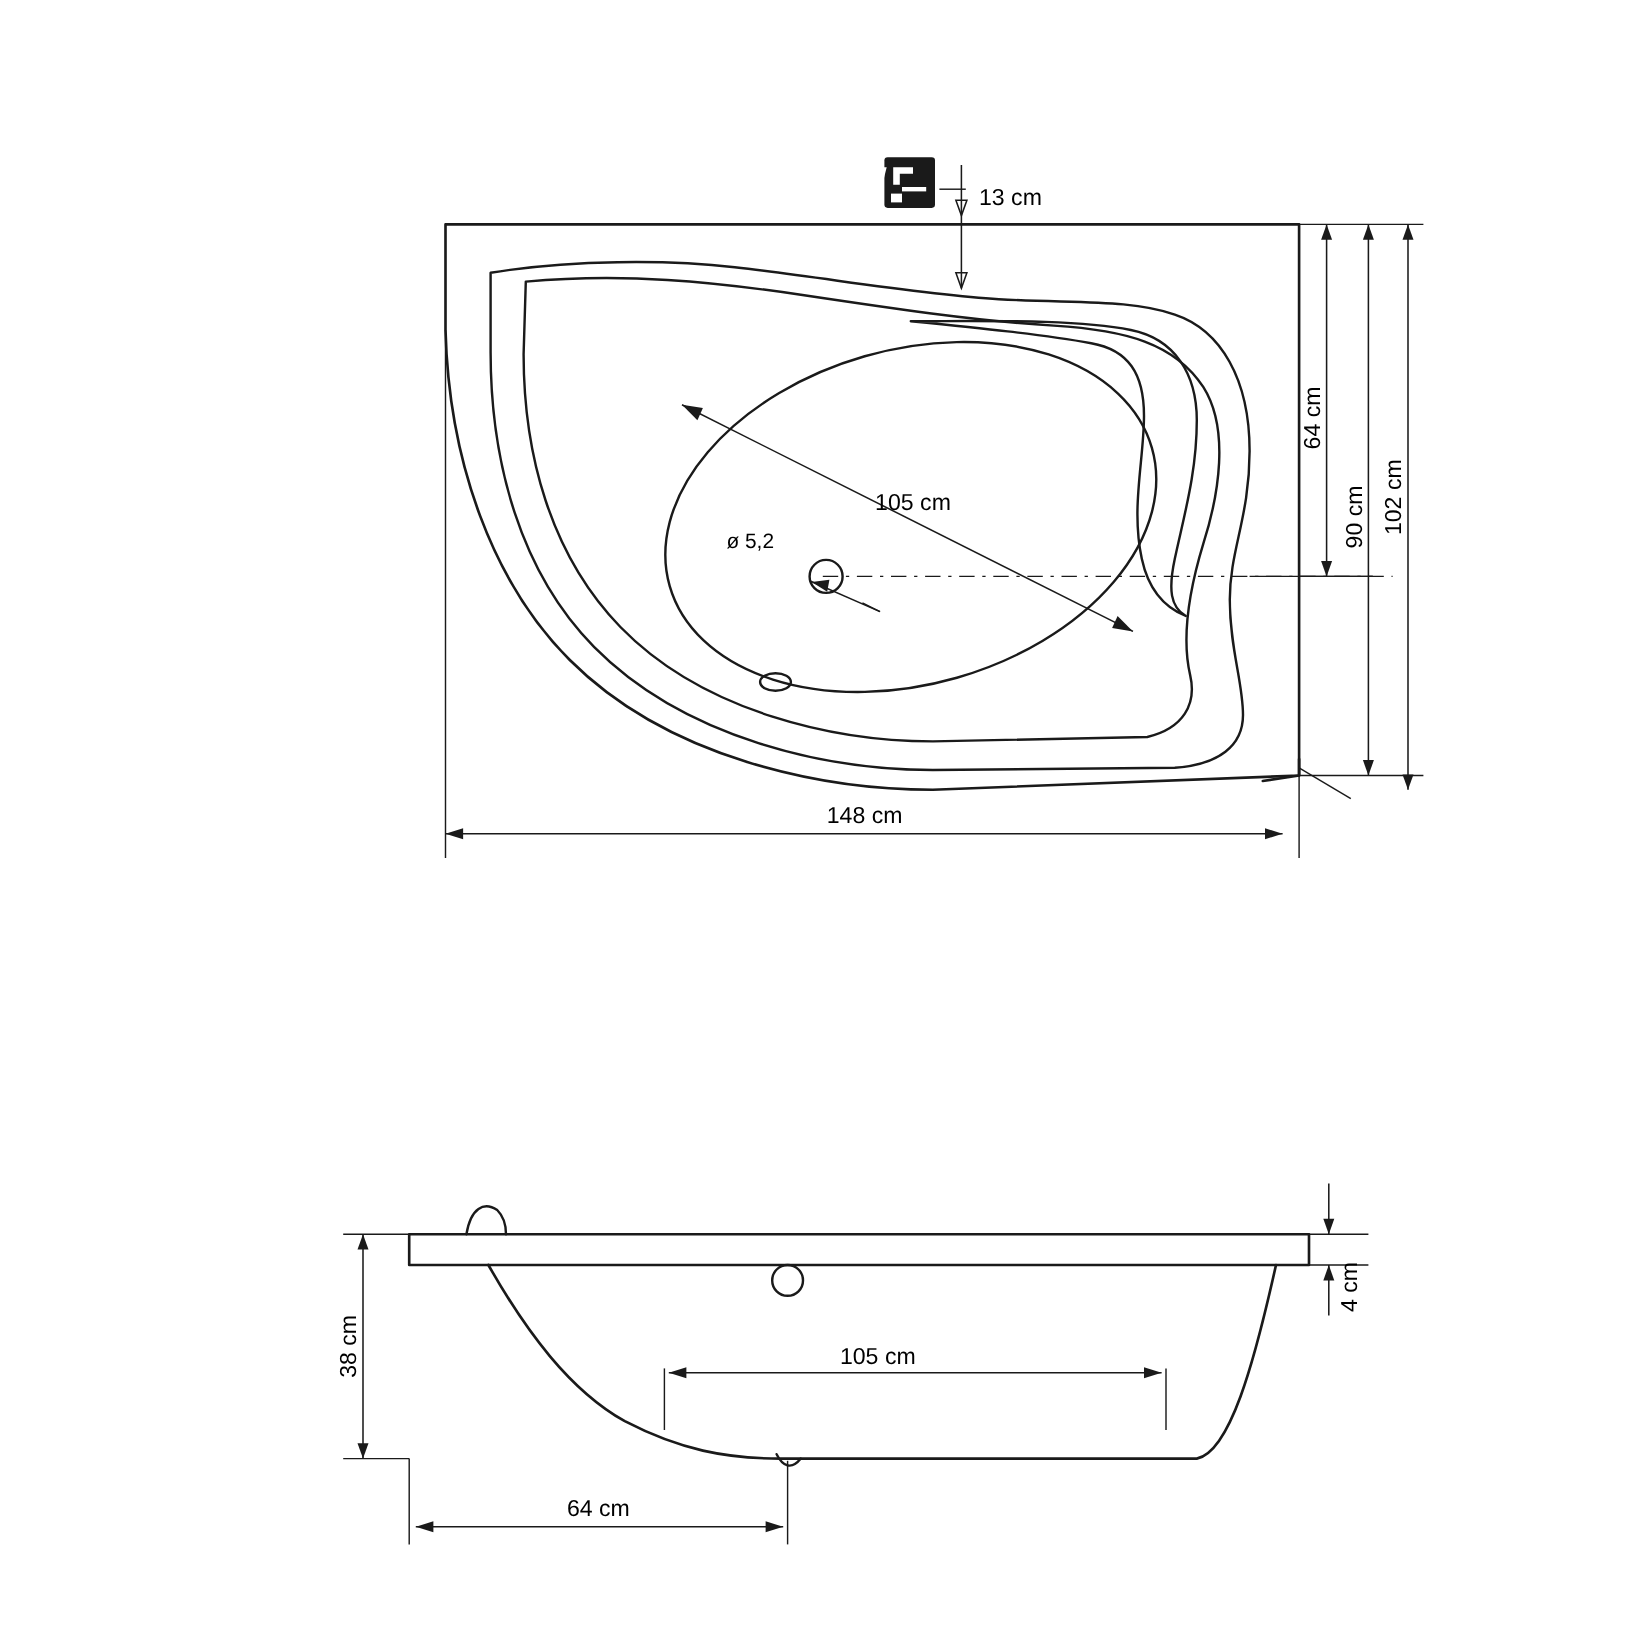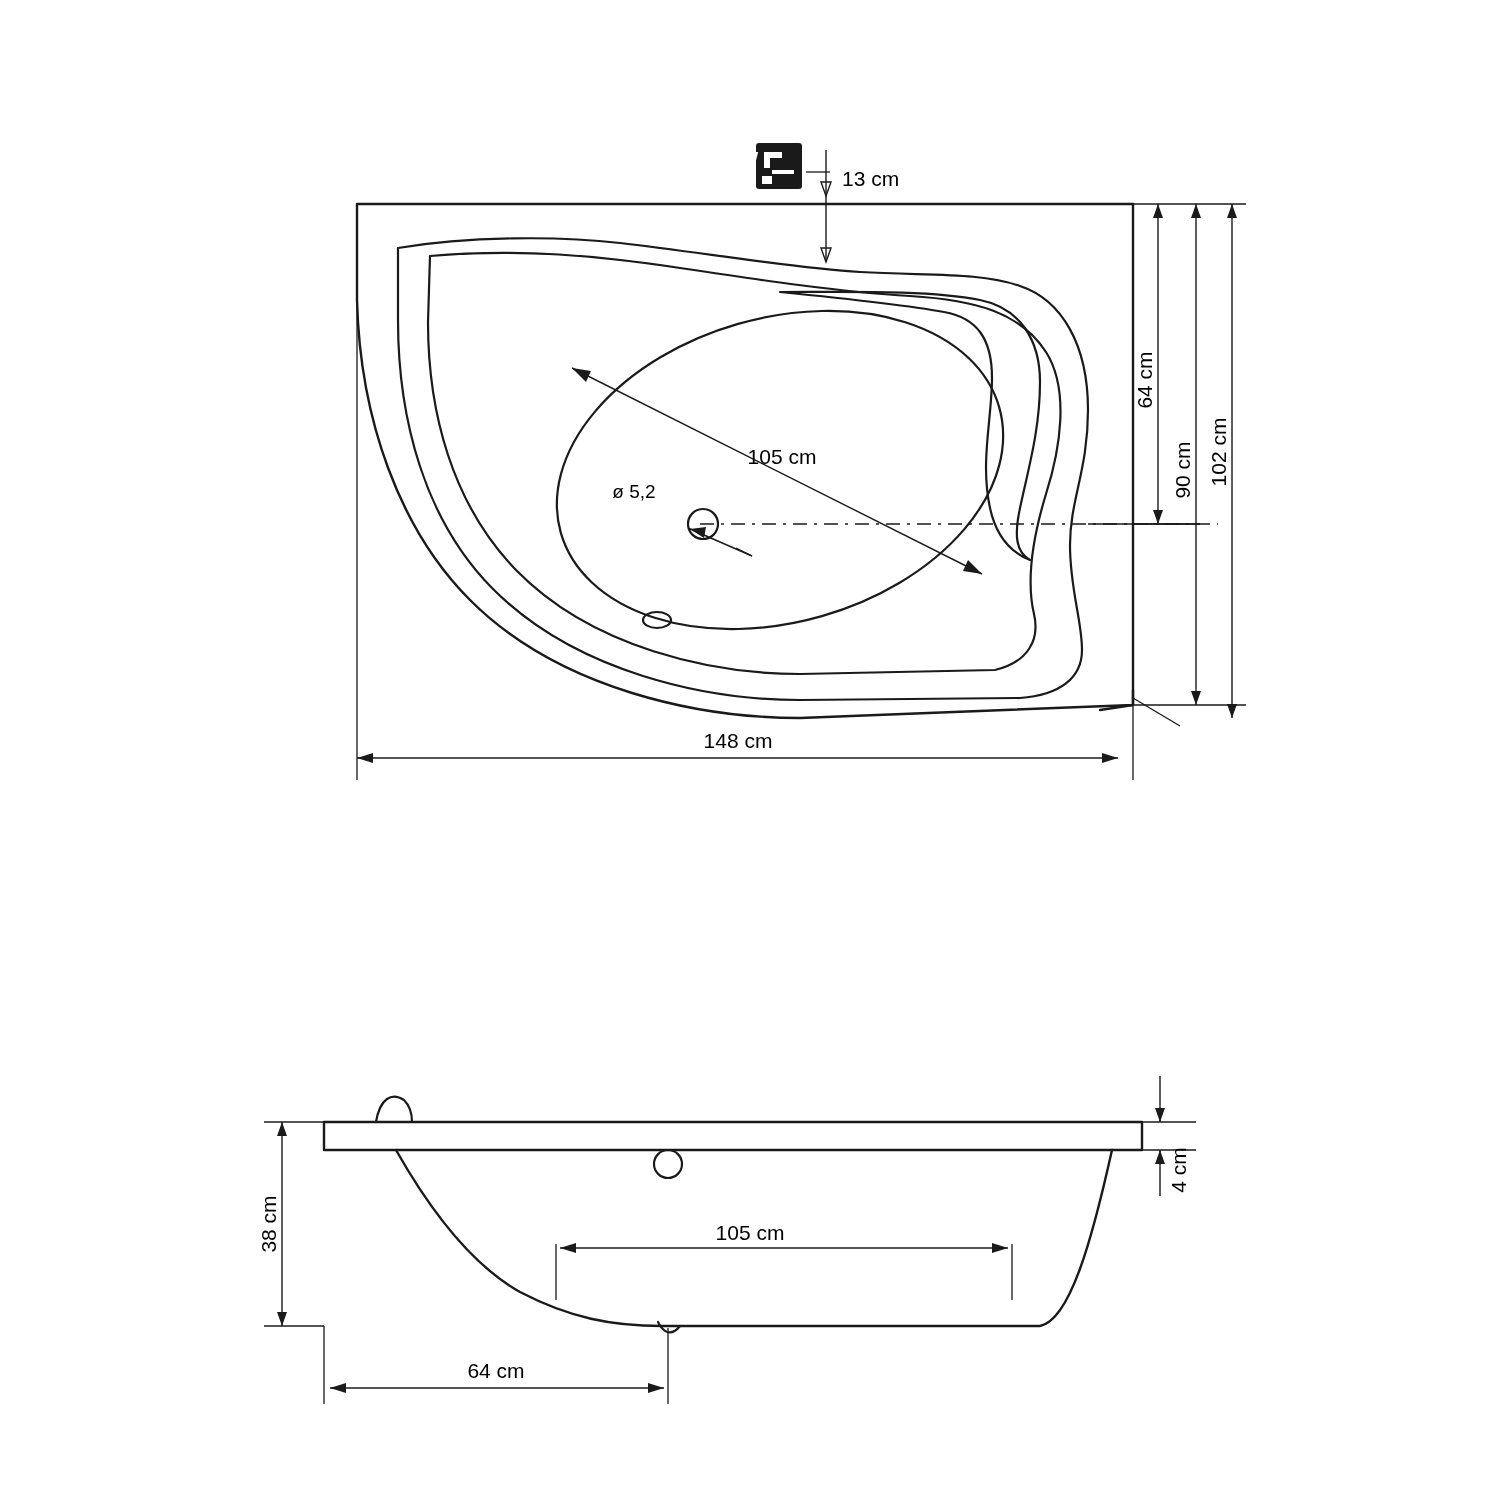--- a/index.html
+++ b/index.html
@@ -11,20 +11,21 @@
     width: 1500px;
     height: 1500px;
     font-family: "Liberation Sans", sans-serif;
     color: #000000;
     overflow: hidden;
   }
   #sheet {
     position: relative;
     width: 1307px;
     height: 1500px;
+    margin-left: 48px;
   }
   #drawing {
     position: absolute;
     left: 0;
     top: 0;
     width: 1500px;
     height: 1500px;
   }
   .dim-label {
     font-family: "Liberation Sans", sans-serif;

